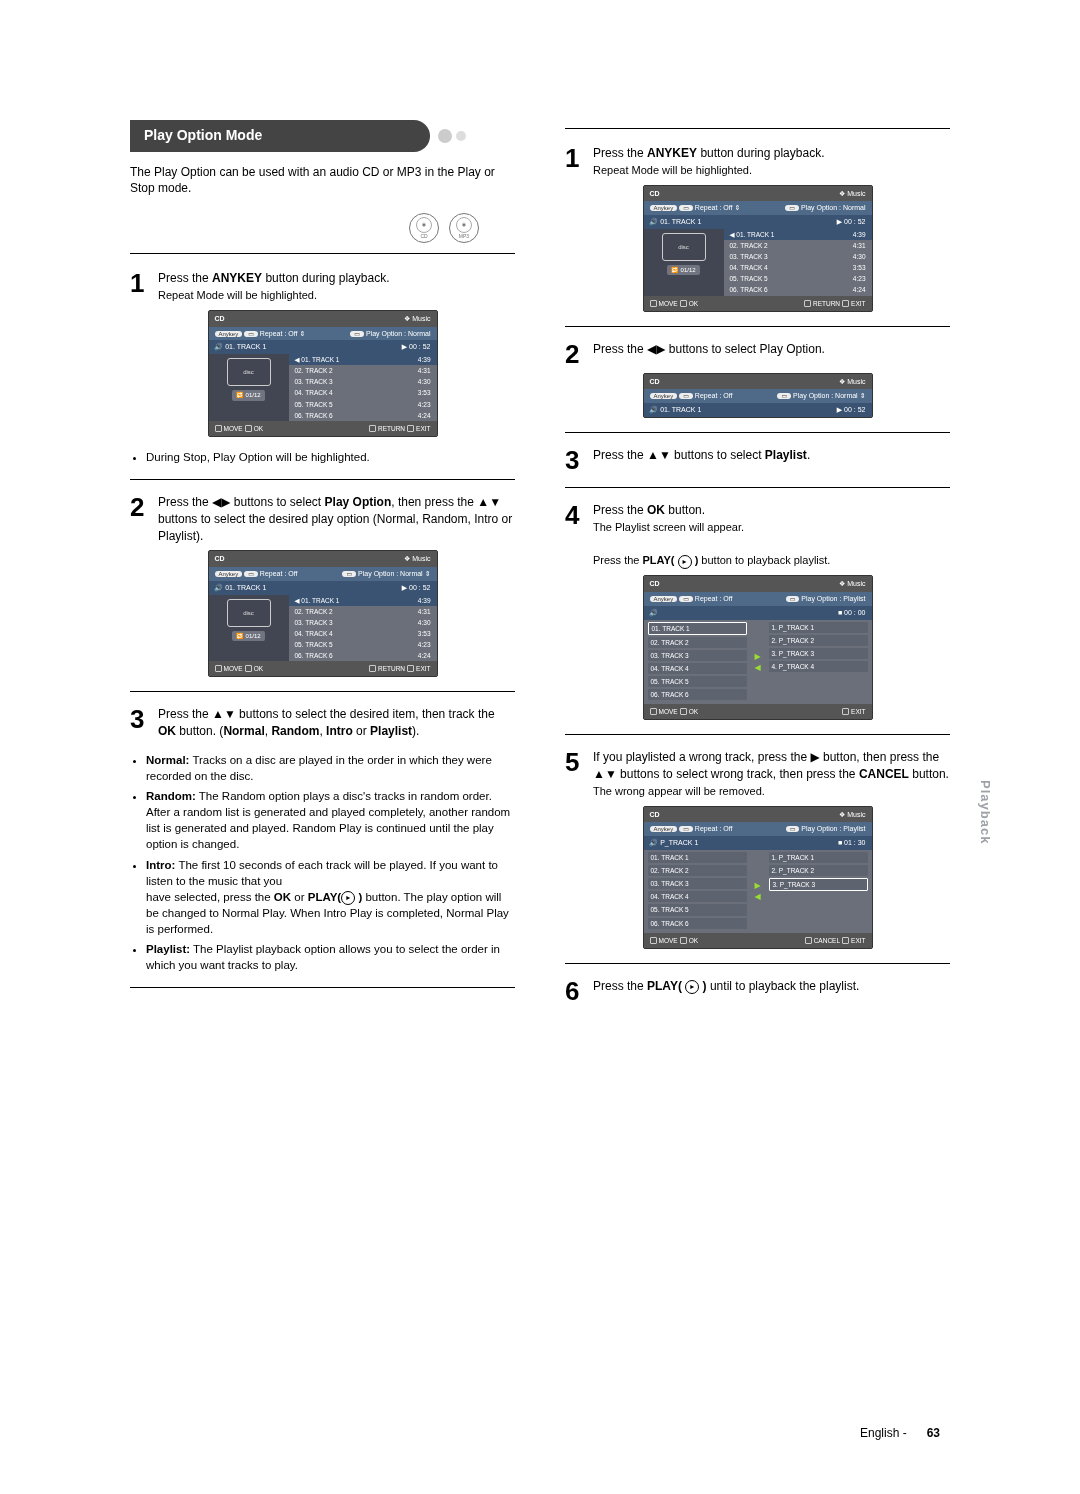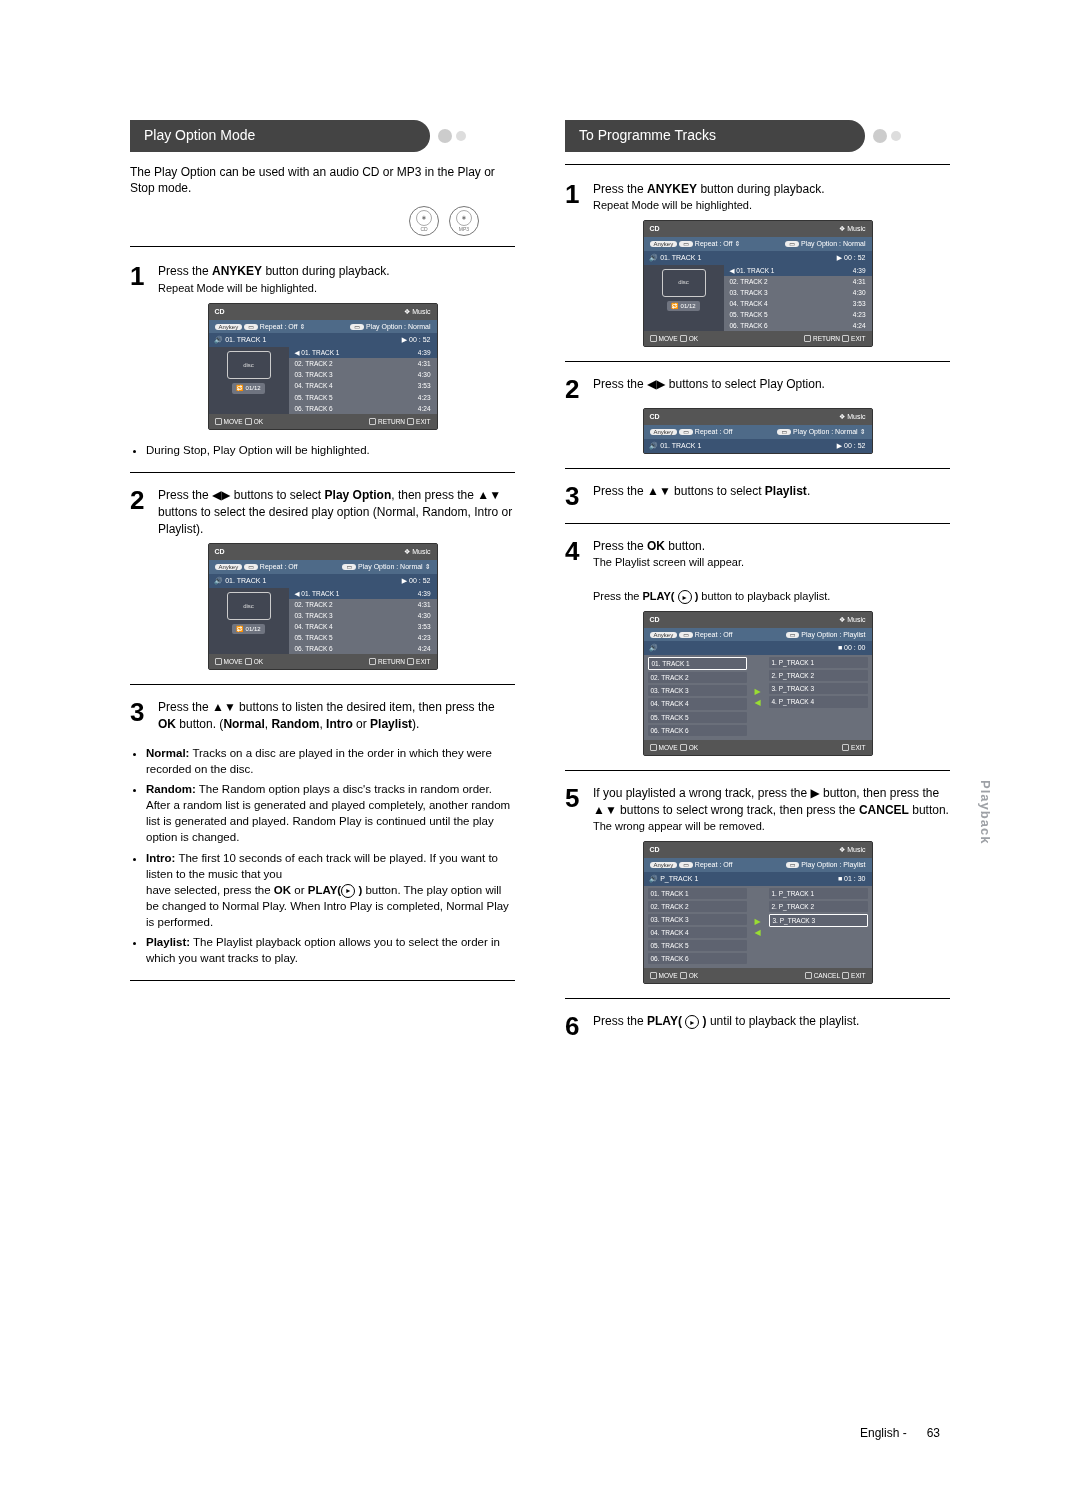--- a/index.html
+++ b/index.html
@@ -13,36 +13,36 @@
     font-size: 12px;
     line-height: 1.4;
     color: #000;
   }
   .page { display: flex; gap: 50px; }
   .col { width: 385px; }
   
   .pill {
     background: #444;
     color: #fff;
-    font-weight: normal;
+    font-weight: bold;
     font-size: 14px;
     padding: 6px 14px;
     border-radius: 0 18px 18px 0;
     position: relative;
     width: 300px;
     margin-bottom: 12px;
   }
   .pill::after, .pill::after2 {}
   .dots {
     position: absolute; right: -36px; top: 50%; transform: translateY(-50%);
     display: flex; gap: 4px;
   }
   .dot-big { width: 14px; height: 14px; border-radius: 50%; background:#ccc; }
   .dot-small { width: 10px; height: 10px; border-radius: 50%; background:#ddd; margin-top:2px;}
-  p.intro { margin-bottom: 13px; font-size: 12px; }
+  p.intro { margin-bottom: 20px; font-size: 12px; }
   hr.hair { border: none; border-top: 1px solid #000; margin: 8px 0 16px 0; }
   hr.sep { border: none; border-top: 1px solid #000; margin: 14px 0; }
   
   .iconrow { display:flex; gap:10px; justify-content:flex-end; margin:-4px 36px 10px 0;}
   .disc-icn { width:30px; height:30px; border:1.5px solid #777; border-radius:50%; display:flex; flex-direction:column; align-items:center; justify-content:center; font-size:5px; color:#777;}
   .disc-icn .inner { width:16px; height:16px; border:1px solid #aaa; border-radius:50%; display:flex; align-items:center; justify-content:center;}
   
   .step { display:flex; gap:4px; margin-bottom:6px; align-items:flex-start;}
   .step-num { font-size:26px; font-weight:bold; line-height:1; width:24px; flex-shrink:0;}
   .step-body { font-size:12px; }
@@ -70,21 +70,21 @@
   .osd2 .ptrk { font-size:6.5px; padding:1px 3px; background:#5e6370; margin-bottom:2px; border-radius:1px;}
   .osd2 .ptrk.sel { border:1px solid #fff; }
   .osd2 .arrows { width:14px; display:flex; flex-direction:column; align-items:center; justify-content:center; font-size:8px; color:#9d3;}
   
   ul.b { list-style: disc; padding-left:16px; margin:12px 0;}
   ul.b li { margin-bottom:4px; font-size:11.5px;}
   
   .side-tab { position:absolute; right:86px; top:780px; writing-mode:vertical-rl; font-weight:bold; color:#9ea1a6; font-size:13px; letter-spacing:1px;}
   
   .footer { position:absolute; bottom:52px; right:140px; font-size:12px; }
-  .footer .n { font-weight:normal;padding-left:20px; }
+  .footer .n { font-weight:bold;padding-left:20px; }
   .plbtn { display:inline-flex; width:14px; height:14px; border:1px solid #000; border-radius:50%; align-items:center; justify-content:center; font-size:8px; vertical-align:middle;}
 </style>
 </head>
 <body>
 
 <div class="side-tab">Playback</div>
 
 <div class="page">
 
   <div class="col">
@@ -248,42 +248,35 @@
             <span>EXIT</span>
           </span>
         </div>
     </div>
 
     <hr class="sep">
 
     <div class="step">
       <div class="step-num">3</div>
       <div class="step-body">
-        <span>Press the ▲▼ buttons to listen the desired item, then press the </span><b>OK</b><span> button. (</span><b>Normal</b><span>, </span><b>Random</b><span>, </span><b>Intro</b><span> or </span><b>Playlist</b><span>).</span>
+        <span>Press the ▲▼ buttons to select the desired item, then track the </span><b>OK</b><span> button. (</span><b>Normal</b><span>, </span><b>Random</b><span>, </span><b>Intro</b><span> or </span><b>Playlist</b><span>).</span>
       </div>
     </div>
 
     <ul class="b">
       <li><b>Normal:</b><span> Tracks on a disc are played in the order in which they were recorded on the disc.</span></li>
       <li><b>Random:</b><span> The Random option plays a disc's tracks in random order. After a random list is generated and played completely, another random list is generated and played. Random Play is continued until the play option is changed.</span></li>
       <li><b>Intro:</b><span> The first 10 seconds of each track will be played. If you want to listen to the music that you</span><br>
           <span>have selected, press the </span><b>OK</b><span> or </span><b>PLAY(</b><span class="plbtn">▸</span><b> )</b><span> button. The play option will be changed to Normal Play. When Intro Play is completed, Normal Play is performed.</span></li>
       <li><b>Playlist:</b><span> The Playlist playback option allows you to select the order in which you want tracks to play.</span></li>
     </ul>
     <hr class="sep">
   </div>
 
   <div class="col">
-    <div class="pill">
-      <span>To Programme Tracks</span>
-      <span class="dots">
-          <span class="dot-big"></span>
-          <span class="dot-small"></span>
-        </span>
-    </div>
     <hr class="hair">
 
     <div class="step">
       <div class="step-num">1</div>
       <div class="step-body">
         <span>Press the </span><b>ANYKEY</b><span> button during playback.</span><br>
         <span class="small">Repeat Mode will be highlighted.</span>
       </div>
     </div>
 

